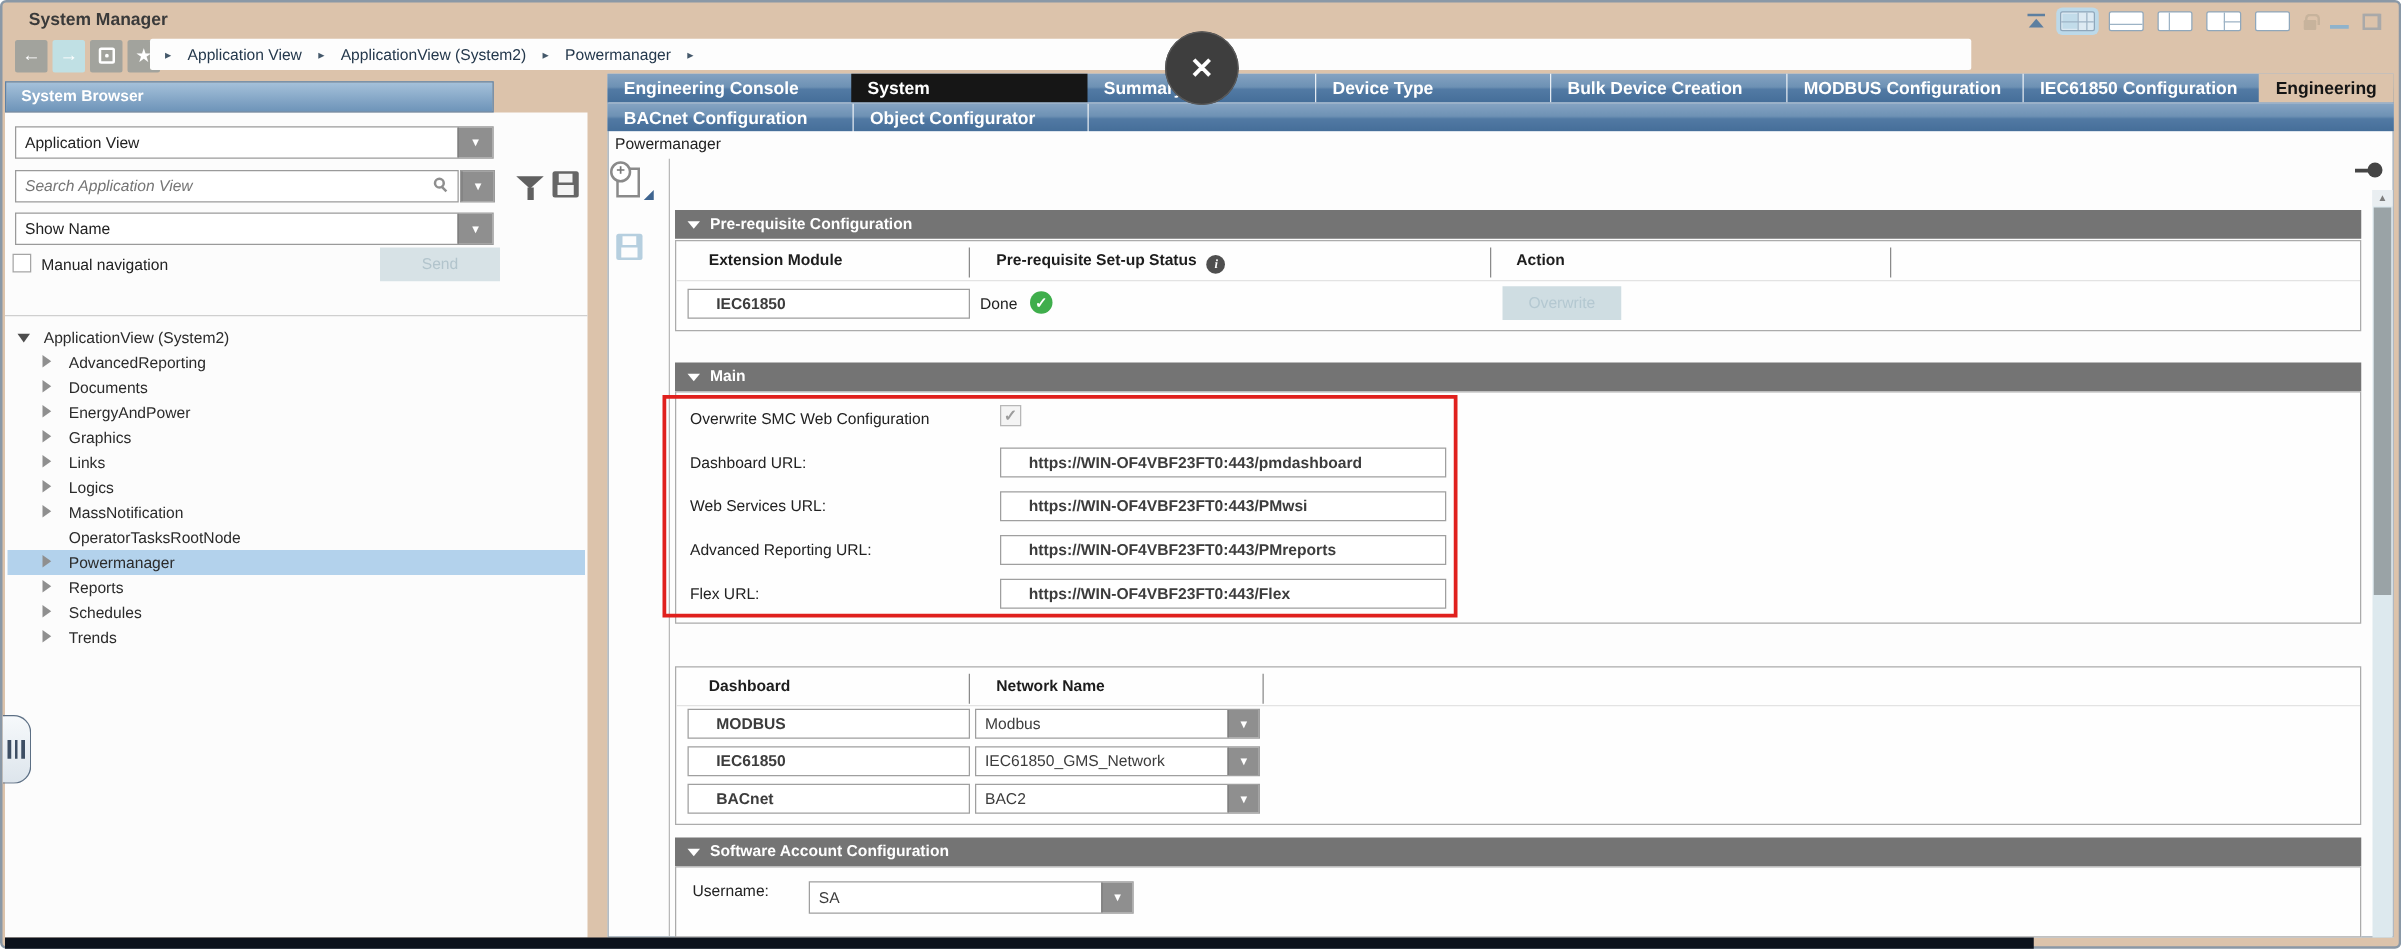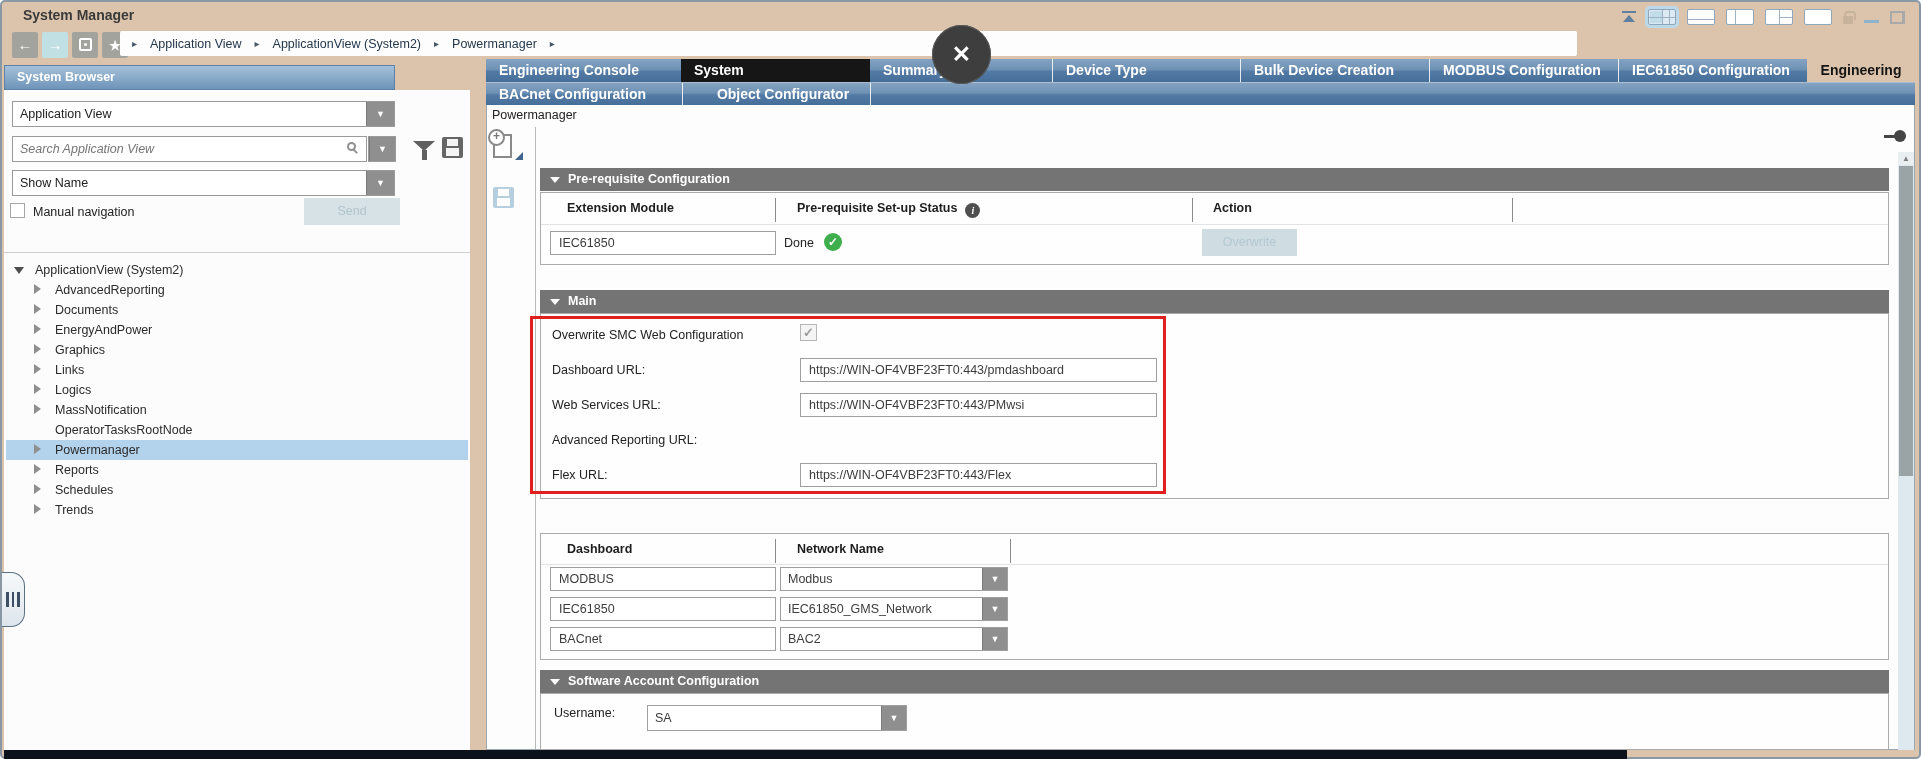--- a/index.html
+++ b/index.html
@@ -77,21 +77,21 @@
   .newdoc:before { content:'+'; position:absolute; left:-7px; top:-7px; width:13px; height:13px; background:#fff; border:2px solid #8a8a8a; border-radius:50%; color:#777; font-size:12px; font-weight:700; line-height:11px; text-align:center; }
   .newdoc-tri { left:513px; top:150px; width:0; height:0; border-left:8px solid transparent; border-bottom:8px solid #3f6590; }
 
   .sect-h { position:absolute; left:538px; width:1349px; height:23px; background:#747474; color:#fff; font-size:12.5px; font-weight:700; line-height:23px; padding-left:28px; }
   .sect-h:before { content:''; position:absolute; left:10px; top:9px; border-left:5px solid transparent; border-right:5px solid transparent; border-top:6px solid #fff; }
   .sect-b { position:absolute; left:538px; width:1349px; background:#fefefe; border:1px solid #ababab; }
   .colhead { position:absolute; font-size:12.5px; font-weight:700; color:#1d1d1d;padding-left:13px; }
   .colsep { position:absolute; width:1px; height:24px; background:#8a8a8a; }
   .hline { position:absolute; height:1px; background:#e3e3e3; }
   .tfield { position:absolute; height:24px; border:1px solid #9f9f9f; background:#fff; font-size:12.5px; color:#3c3c3c; font-family:"Liberation Sans",sans-serif; padding-left:7px; line-height:22px; }
-  input.tfield { padding-left:8px; }
+  input.tfield { padding-left:22px;font-weight:bold; }
   .lbl { position:absolute; font-size:12.5px; color:#222; }
   .okball { position:absolute; width:18px; height:18px; border-radius:50%; background:#3fae4c; color:#fff; font-size:12px; font-weight:700; text-align:center; line-height:18px; }
   .infoball { display:inline-block; width:15px; height:15px; border-radius:50%; background:#4f4f4f; color:#fff; font-size:10px; font-weight:700; text-align:center; line-height:15px; font-family:"Liberation Serif",serif; font-style:italic; vertical-align:-2px; margin-left:8px; }
   .cfgbtn { position:absolute; background:#cfdde2; color:#b4c8d1; font-size:12.5px; text-align:center; }
   .redbox { left:528px; top:314px; width:636px; height:178px; border:3px solid #e0201d; z-index:5; }
   .dd { position:absolute; height:24px; border:1px solid #9f9f9f; background:#fff; font-size:12.5px; color:#3c3c3c; line-height:22px; padding-left:7px; }
   .dd .selarrow { height:22px; width:25px; line-height:22px; }
   .ckgray { position:absolute; width:17px; height:17px; background:#f4f4f4; border:1px solid #b7b7b7; color:#9c9c9c; font-size:13px; font-weight:700; text-align:center; line-height:15px; }
 
   
@@ -248,21 +248,21 @@
     <div class="tab" style="left:384px;width:182px;">Summary</div>
     <div class="tab sep" style="left:566px;width:188px;">Device Type Configuration</div>
     <div class="tab sep" style="left:754px;width:189px;">Bulk Device Creation</div>
     <div class="tab sep" style="left:943px;width:189px;">MODBUS Configuration</div>
     <div class="tab sep" style="left:1132px;width:189px;">IEC61850 Configuration</div>
     <div class="tab mode" style="left:1321px;width:108px;">Engineering</div>
   </div>
 
   <div class="tabrow" style="top:80px;border-top:1px solid rgba(255,255,255,.55);">
     <div class="tab" style="left:0;width:196px;">BACnet Configuration</div>
-    <div class="tab sep" style="left:196px;width:188px;text-align:center;">Object Configurator</div>
+    <div class="tab sep" style="left:196px;width:188px;">Object Configurator</div>
     <div class="tab sep" style="left:384px;width:4px;"></div>
   </div>
 
   <div class="abs pagetitle">Powermanager</div>
   <div class="abs vline"></div>
   <div class="abs newdoc"></div>
   <div class="abs newdoc-tri"></div>
   <div class="abs floppy lite" style="left:491px;top:164px;"></div>
   <div class="abs pin"></div>
 
@@ -283,20 +283,21 @@
   <div class="sect-h" style="top:288px;"><span>Main</span></div>
   <div class="sect-b" style="top:311px;height:186px;"></div>
   <div class="abs redbox"></div>
   <div class="lbl" style="left:550px;top:326px;">Overwrite SMC Web Configuration</div>
   <div class="ckgray" style="left:798px;top:322px;">✓</div>
   <div class="lbl" style="left:550px;top:361px;">Dashboard URL:</div>
   <input class="tfield" style="left: 798px; top: 356px; width: 357px;" value="https://WIN-OF4VBF23FT0:443/pmdashboard">
   <div class="lbl" style="left:550px;top:396px;">Web Services URL:</div>
   <input class="tfield" style="left: 798px; top: 391px; width: 357px;" value="https://WIN-OF4VBF23FT0:443/PMwsi">
   <div class="lbl" style="left:550px;top:431px;">Advanced Reporting URL:</div>
+  <input class="tfield" style="left: 798px; top: 426px; width: 357px;" value="https://WIN-OF4VBF23FT0:443/PMreports">
   <div class="lbl" style="left:550px;top:466px;">Flex URL:</div>
   <input class="tfield" style="left: 798px; top: 461px; width: 357px;" value="https://WIN-OF4VBF23FT0:443/Flex">
 
   <div class="sect-b" style="top:531px;height:127px;"></div>
   <div class="colhead" style="left:552px;top:540px;">Dashboard</div>
   <div class="colsep" style="left:773px;top:537px;"></div>
   <div class="colhead" style="left:782px;top:540px;">Network Name</div>
   <div class="colsep" style="left:1008px;top:537px;"></div>
   <div class="hline" style="left:539px;top:562px;width:1347px;"></div>
 

